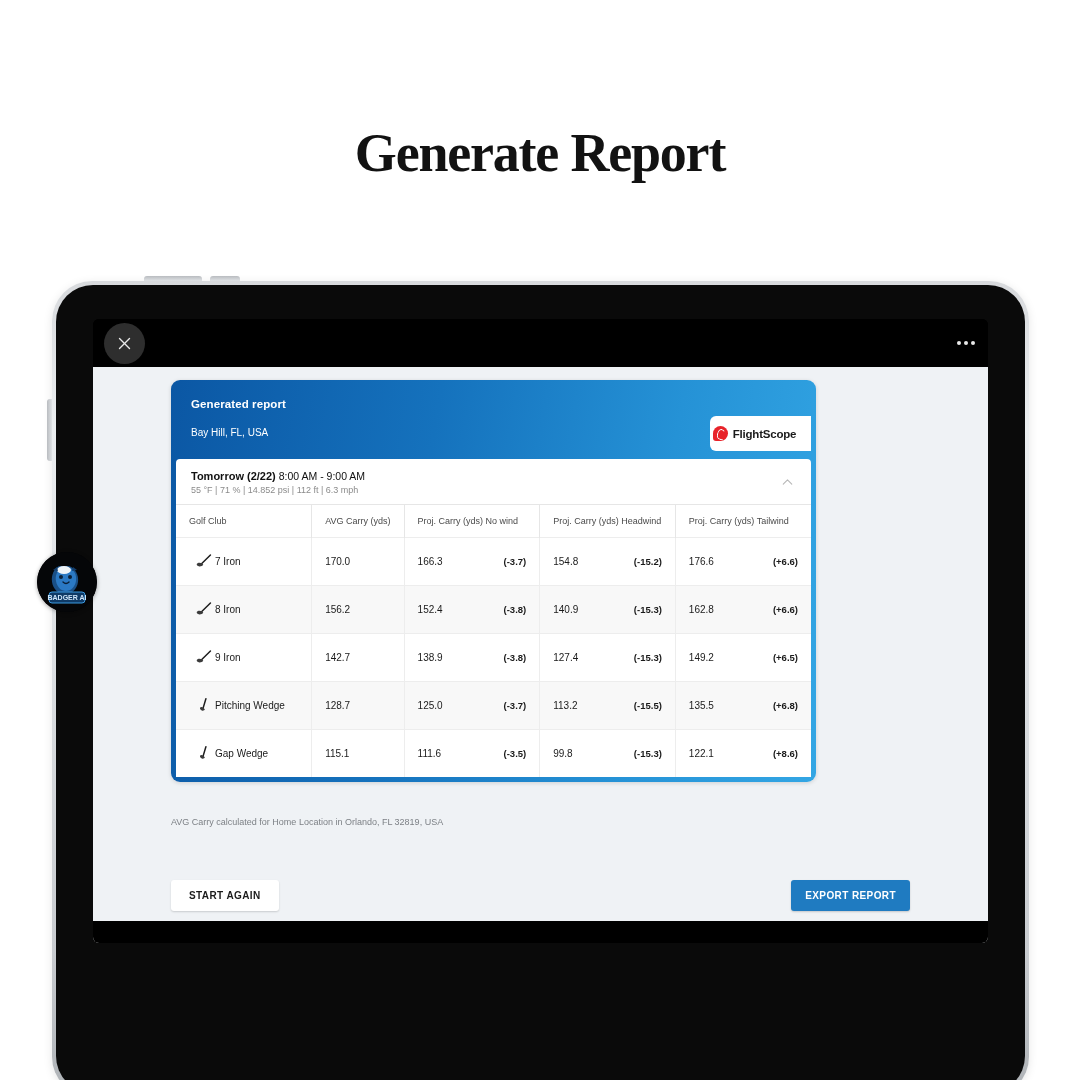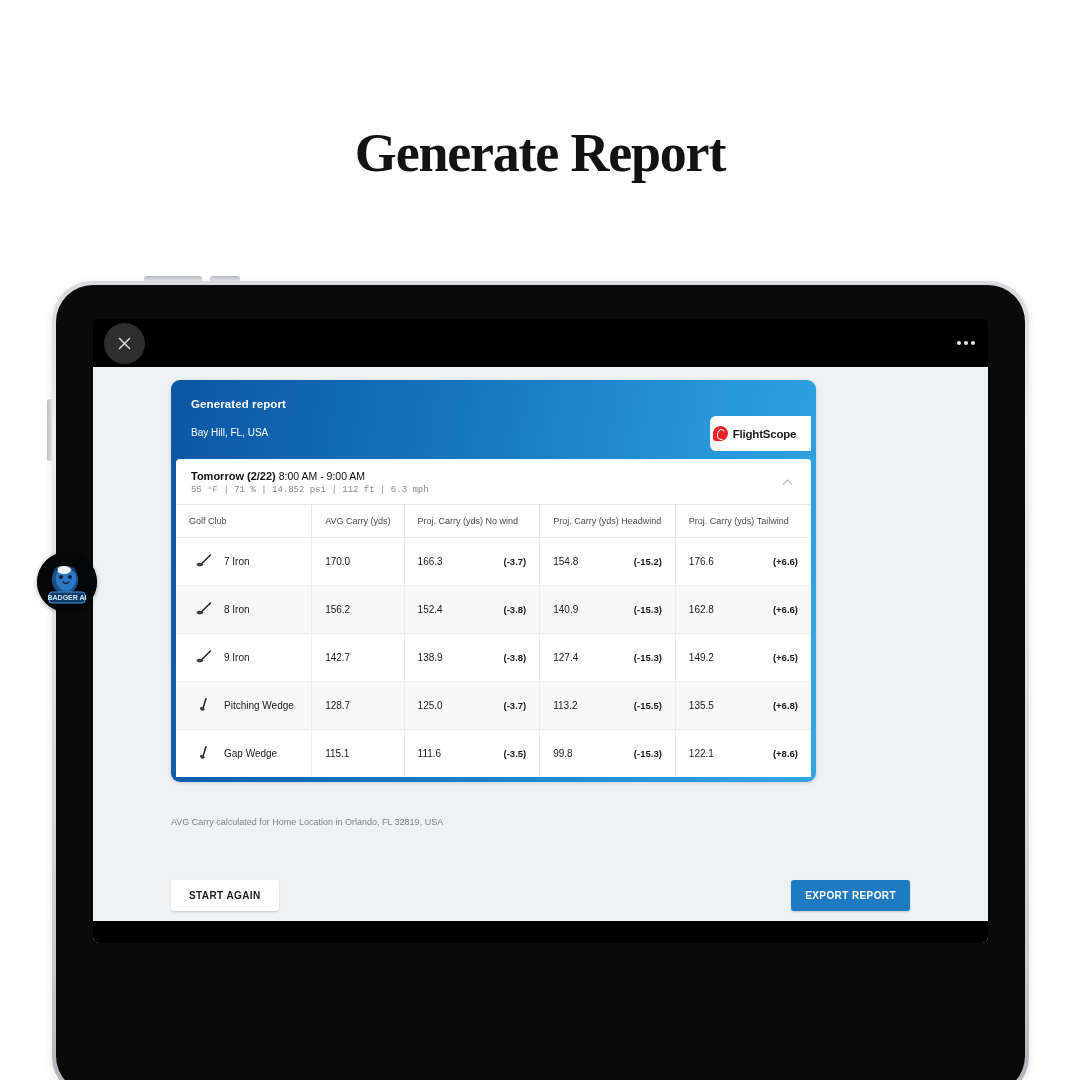--- a/index.html
+++ b/index.html
@@ -176,21 +176,21 @@
     display: flex; align-items: center;
     padding: 11px 15px 9px 15px;
     position: relative;
   }
   .slot-txt { flex: 1; }
   .slot-title {
     font-size: 10.5px; color: #111; font-weight: 400;
   }
   .slot-title b { font-weight: 700; font-size: 11px; }
   .slot-meta {
-    font-size: 9px; color: #8b8b8b; margin-top: 3px; font-family: Liberation Mono, monospace;
+    font-size: 9px; color: #8b8b8b; margin-top: 3px;
   }
   .chev { width: 17px; height: 17px; flex: none; opacity: .55; }
 
   
   table.report-table {
     width: 100%;
     border-collapse: collapse;
     table-layout: fixed;
   }
   table.report-table th {
@@ -210,21 +210,21 @@
     color: #1a1a1a;
     padding: 13px 13px;
     border-top: 1px solid #ededed;
     border-right: 1px solid #ededed;
     vertical-align: middle;
   }
   table.report-table td:last-child { border-right: none; }
   table.report-table tr.alt td { background: #f8f8f8; }
   .cell-split { display: flex; align-items: center; justify-content: space-between; }
   .delta { font-weight: 700; font-size: 9.5px; text-align: right; }
-  .club-cell { display: flex; align-items: center; gap: 9px; padding-left: 5px; }
+  .club-cell { display: flex; align-items: center; padding-left: 5px; }
   .club-name { font-size: 10px; }
   .club-icon { width: 21px; height: 21px; flex: none; }
 
   .slot-row.bottom { border-top: 1px solid #e6e6e6; padding: 10px 15px 10px 15px; }
 
   
   .footnote {
     position: absolute;
     left: 78px; top: 450px;
     font-size: 9px;

